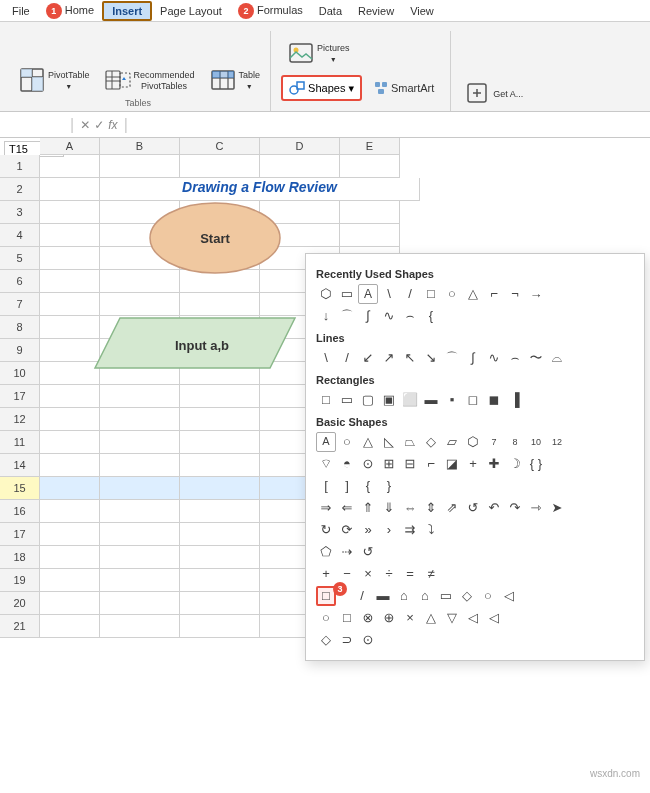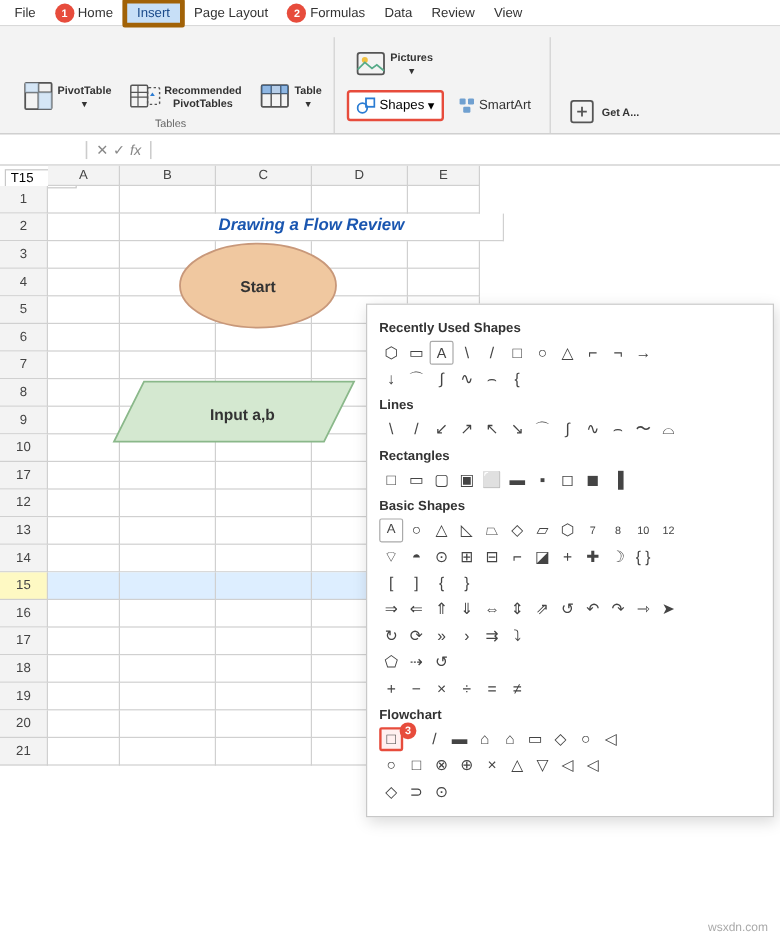--- a/index.html
+++ b/index.html
@@ -16,22 +16,22 @@
     }
     .menu-item {
       padding: 2px 8px;
       cursor: pointer;
       font-size: 11px;
       color: #333;
       border-radius: 2px;
     }
     .menu-item.active {
       background: #c7dff7;
-      border: 4px solid #a16207;
-      font-weight: 400;
+      border: 2px solid #a16207;
+      font-weight: 700;
       color: #1a4a8a;
     }
 
     
     .ribbon {
       background: #f3f3f3;
       border-bottom: 1px solid #c8c8c8;
       padding: 4px 6px 0 6px;
       display: flex;
       align-items: flex-end;
@@ -72,21 +72,20 @@
     .ribbon-btn .icon-area {
       width: 32px; height: 32px;
       display: flex; align-items: center; justify-content: center;
     }
     .ribbon-btn .btn-label {
       font-size: 9px;
       color: #333;
       text-align: center;
       margin-top: 2px;
       line-height: 1.2;
-      font-weight: bold;
     }
     .ribbon-btn-sm {
       display: flex;
       flex-direction: row;
       align-items: center;
       gap: 3px;
       cursor: pointer;
       padding: 3px 6px;
       border-radius: 3px;
       border: 1px solid #c8c8c8;
@@ -484,21 +483,21 @@
     </div>
     <div class="row">
       <div class="row-header">12</div>
       <div class="cell" style="width:60px;"></div>
       <div class="cell" style="width:80px;"></div>
       <div class="cell" style="width:80px;"></div>
       <div class="cell" style="width:80px;"></div>
       <div class="cell" style="width:60px;"></div>
     </div>
     <div class="row">
-      <div class="row-header">13</div>
+      <div class="row-header">11</div>
       <div class="cell" style="width:60px;"></div>
       <div class="cell" style="width:80px;"></div>
       <div class="cell" style="width:80px;"></div>
       <div class="cell" style="width:80px;"></div>
       <div class="cell" style="width:60px;"></div>
     </div>
     <div class="row">
       <div class="row-header">14</div>
       <div class="cell" style="width:60px;"></div>
       <div class="cell" style="width:80px;"></div>
@@ -694,21 +693,20 @@
 
     <div class="shapes-row">
       <span class="shape-icon">+</span>
       <span class="shape-icon">−</span>
       <span class="shape-icon">×</span>
       <span class="shape-icon">÷</span>
       <span class="shape-icon">=</span>
       <span class="shape-icon">≠</span>
     </div>
 
-    <div class="shapes-section-title">Flowchart</div>
     <div class="shapes-row">
       <span class="shape-icon highlighted">□</span>
       <span class="num-badge" style="font-size:9px;width:14px;height:14px;position:relative;top:-4px;left:-4px;">3</span>
       <span class="shape-icon">/</span>
       <span class="shape-icon">▬</span>
       <span class="shape-icon">⌂</span>
       <span class="shape-icon">⌂</span>
       <span class="shape-icon">▭</span>
       <span class="shape-icon">◇</span>
       <span class="shape-icon">○</span>

